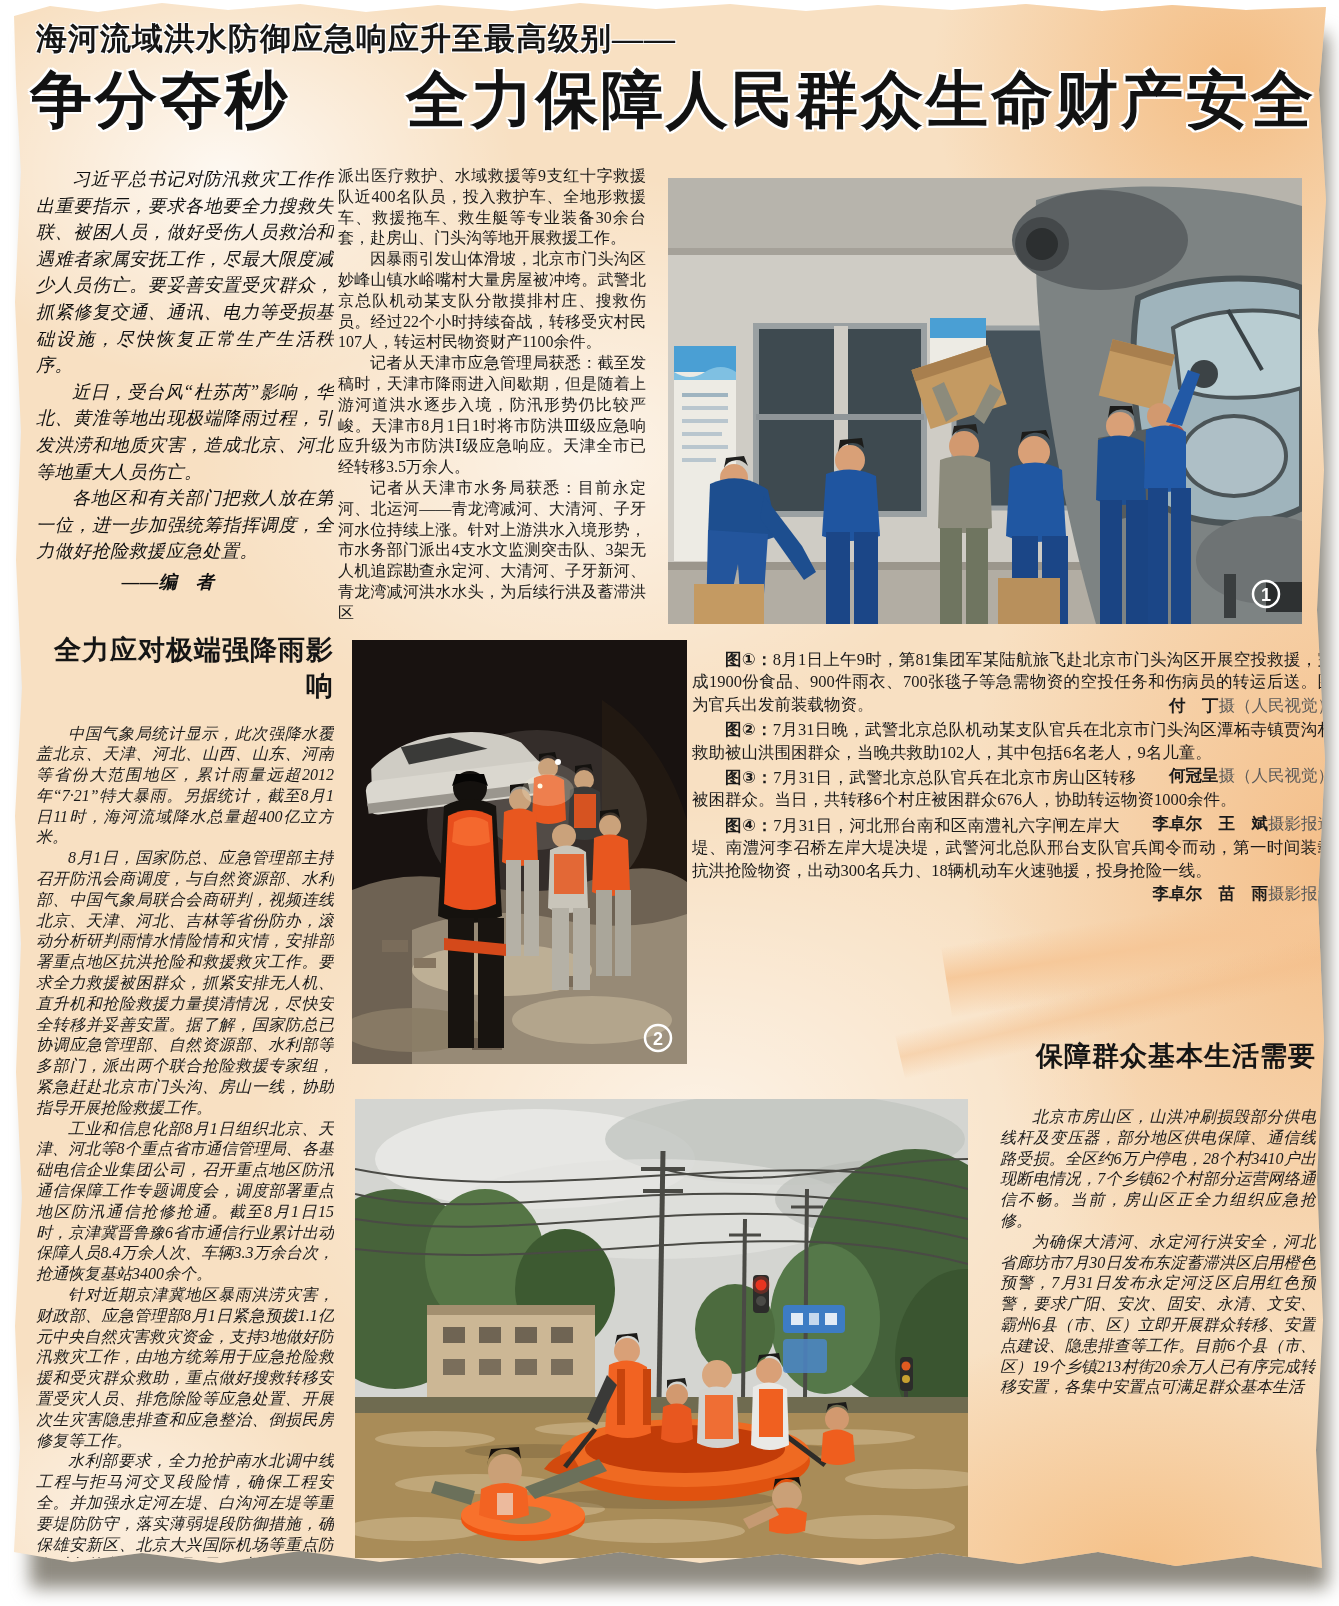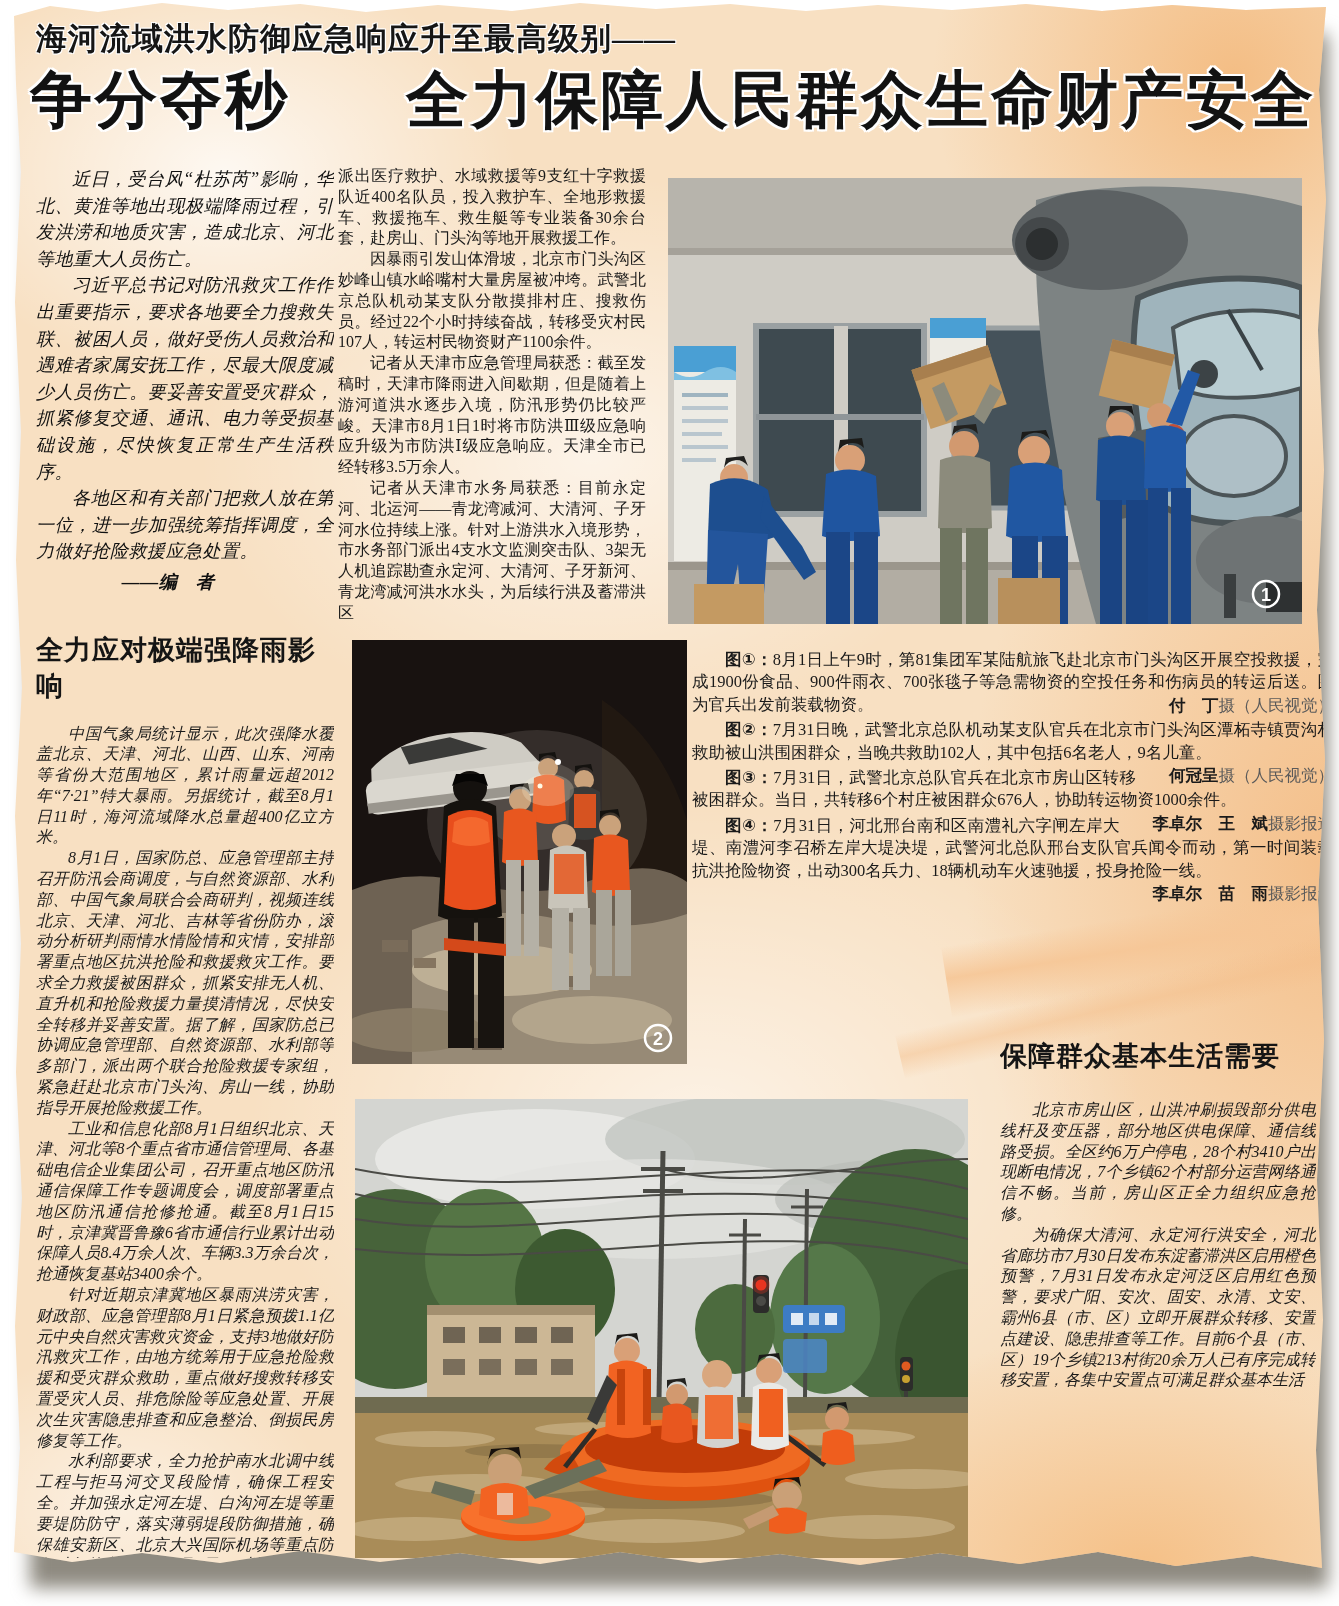--- a/index.html
+++ b/index.html
@@ -41,28 +41,28 @@
       font-family:"Liberation Sans","DejaVu Sans",sans-serif;font-weight:900;font-size:62px;
       letter-spacing:3px;white-space:nowrap;color:#121212;
       text-shadow:-2px -2px 0 #fff,2px -2px 0 #fff,-2px 2px 0 #fff,2px 2px 0 #fff,0 -2px 0 #fff,0 2px 0 #fff,-2px 0 0 #fff,2px 0 0 #fff;}
 
   .col{position:absolute;text-align:justify;}
   .col1{left:22px;top:166px;width:298px;height:1392px;overflow:hidden;}
   .editorial{font-style:italic;font-size:18px;line-height:26.6px;letter-spacing:.5px;color:#111;}
   .editorial p{margin:0;text-indent:2em;}
   .editorial .sig{text-align:center;text-indent:0;font-weight:bold;padding-right:34px;margin-top:4px;}
   .sec-head{margin:36px 0 20px;font-family:Liberation Sans, sans-serif;
-      font-weight:bold;font-size:27px;text-align:left;letter-spacing:1px;color:#151515;}
+      font-weight:bold;font-size:27px;text-align:right;letter-spacing:1px;color:#151515;}
   .bodytext{font-size:16px;line-height:20.8px;}
   .bodytext p{margin:0;text-indent:2em;font-style:italic;}
   .col2{left:324px;top:166px;width:308px;height:472px;overflow:hidden;font-size:16px;line-height:20.8px;}
   .col2 p{margin:0;text-indent:2em;}
   .col2 p.first{text-indent:0;}
   .col3{left:986px;top:1022px;width:316px;height:536px;overflow:hidden;}
-  .col3 .sec-head{margin:16px 0 26px;}
+  .col3 .sec-head{margin:16px 0 33px;}
 
   .photo{position:absolute;background:#ddd;}
   .photo svg{display:block;width:100%;height:100%;}
   .photo1{left:654px;top:178px;width:634px;height:446px;}
   .photo2{left:338px;top:640px;width:335px;height:424px;}
   .photo3{left:341px;top:1099px;width:613px;height:459px;}
 
   .captions{position:absolute;left:678px;top:648px;width:642px;font-size:16.5px;line-height:22.4px;text-align:justify;}
   .captions p{margin:0 0 2px;text-indent:2em;}
   .cap-lead{font-family:"Liberation Sans","DejaVu Sans",sans-serif;font-weight:bold;}
@@ -82,22 +82,22 @@
 
     <div class="kicker">海河流域洪水防御应急响应升至最高级别——</div>
 
     <div class="headline">
       <span>争分夺秒</span>
       <span>全力保障人民群众生命财产安全</span>
     </div>
 
     <div class="col col1">
       <div class="editorial">
+        <p>习近平总书记对防汛救灾工作作出重要指示，要求各地要全力搜救失联、被困人员，做好受伤人员救治和遇难者家属安抚工作，尽最大限度减少人员伤亡。要妥善安置受灾群众，抓紧修复交通、通讯、电力等受损基础设施，尽快恢复正常生产生活秩序。</p>
         <p>近日，受台风“杜苏芮”影响，华北、黄淮等地出现极端降雨过程，引发洪涝和地质灾害，造成北京、河北等地重大人员伤亡。</p>
-        <p>习近平总书记对防汛救灾工作作出重要指示，要求各地要全力搜救失联、被困人员，做好受伤人员救治和遇难者家属安抚工作，尽最大限度减少人员伤亡。要妥善安置受灾群众，抓紧修复交通、通讯、电力等受损基础设施，尽快恢复正常生产生活秩序。</p>
         <p>各地区和有关部门把救人放在第一位，进一步加强统筹指挥调度，全力做好抢险救援应急处置。</p>
         <p class="sig">——编　者</p>
       </div>
       <h2 class="sec-head">全力应对极端强降雨影响</h2>
       <div class="bodytext">
         <p>中国气象局统计显示，此次强降水覆盖北京、天津、河北、山西、山东、河南等省份大范围地区，累计雨量远超2012年“7·21”特大暴雨。另据统计，截至8月1日11时，海河流域降水总量超400亿立方米。</p>
         <p>8月1日，国家防总、应急管理部主持召开防汛会商调度，与自然资源部、水利部、中国气象局联合会商研判，视频连线北京、天津、河北、吉林等省份防办，滚动分析研判雨情水情险情和灾情，安排部署重点地区抗洪抢险和救援救灾工作。要求全力救援被困群众，抓紧安排无人机、直升机和抢险救援力量摸清情况，尽快安全转移并妥善安置。据了解，国家防总已协调应急管理部、自然资源部、水利部等多部门，派出两个联合抢险救援专家组，紧急赶赴北京市门头沟、房山一线，协助指导开展抢险救援工作。</p>
         <p>工业和信息化部8月1日组织北京、天津、河北等8个重点省市通信管理局、各基础电信企业集团公司，召开重点地区防汛通信保障工作专题调度会，调度部署重点地区防汛通信抢修抢通。截至8月1日15时，京津冀晋鲁豫6省市通信行业累计出动保障人员8.4万余人次、车辆3.3万余台次，抢通恢复基站3400余个。</p>
         <p>针对近期京津冀地区暴雨洪涝灾害，财政部、应急管理部8月1日紧急预拨1.1亿元中央自然灾害救灾资金，支持3地做好防汛救灾工作，由地方统筹用于应急抢险救援和受灾群众救助，重点做好搜救转移安置受灾人员、排危除险等应急处置、开展次生灾害隐患排查和应急整治、倒损民房修复等工作。</p>
         <p>水利部要求，全力抢护南水北调中线工程与拒马河交叉段险情，确保工程安全。并加强永定河左堤、白沟河左堤等重要堤防防守，落实薄弱堤段防御措施，确保雄安新区、北京大兴国际机场等重点防御对象的安全。自8月1日13时起，水利部海河水利委员会将洪水防御Ⅱ级应急响应提升至Ⅰ级，海河流域洪水防御应急响应升至最高级别。水利部有关负责人表示，当前海河流域防汛正在经历洪水演进过程，绝不能因为降雨减弱停止或洪水峰值已过就松劲懈怠，务必全力以赴做好海河流域防汛工作。</p>

